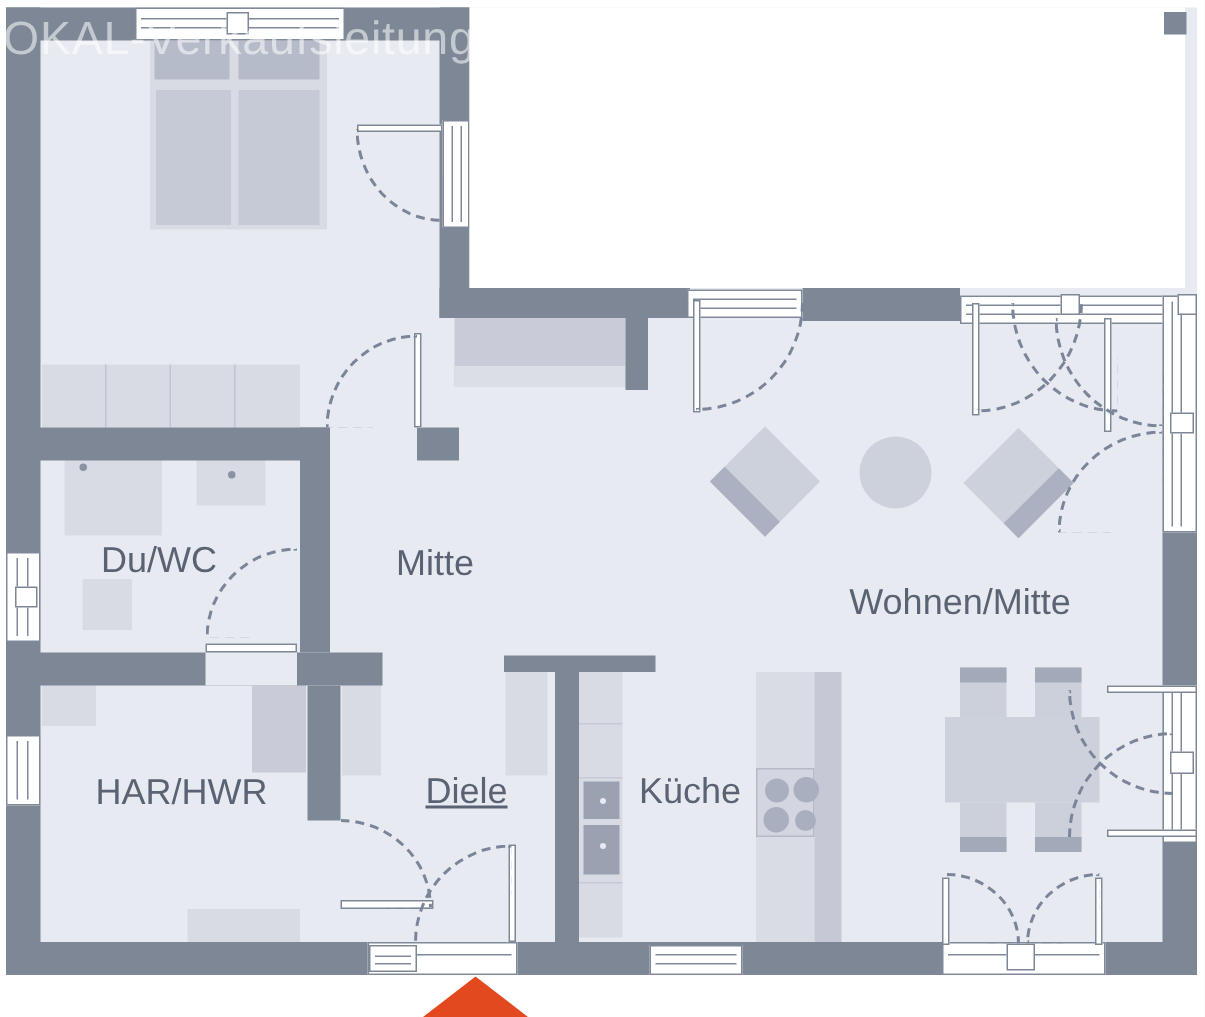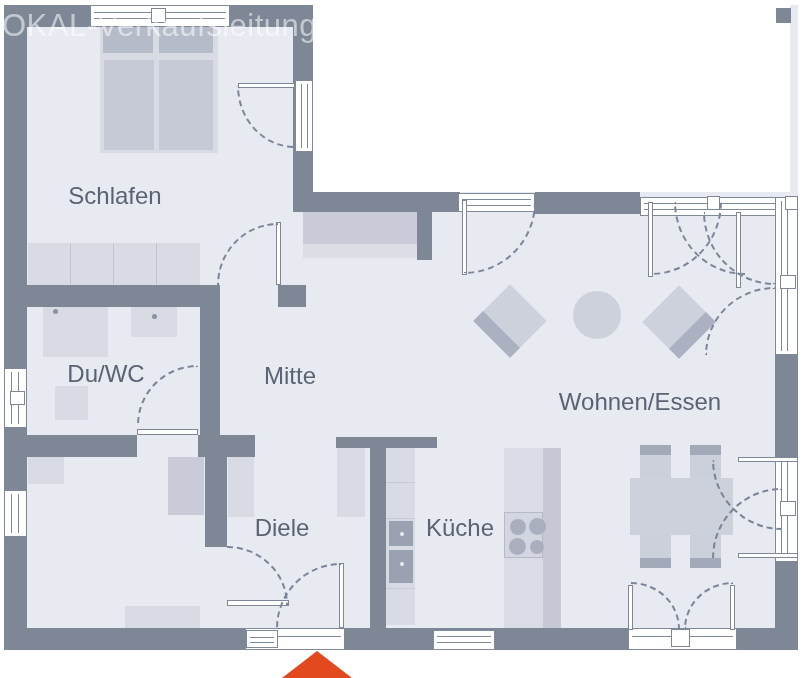--- a/index.html
+++ b/index.html
@@ -203,25 +203,25 @@
   <div class="win" style="left:775px;top:457px;width:23px;height:105px;">
     <div class="vl" style="left:5px;"></div>
       <div class="vl" style="left:11px;"></div>
   </div>
   <div class="box" style="left:780px;top:501px;width:16px;height:15px;"></div>
   <div class="leaf" style="left:738px;top:457px;width:60px;height:5px;"></div>
   <div class="leaf" style="left:738px;top:553px;width:60px;height:5px;"></div>
   <div class="arc bl" style="left:712px;top:460px;width:70px;height:70px;"></div>
   <div class="arc tl" style="left:712px;top:488px;width:70px;height:70px;"></div>
 
-  <div class="lbl" style="left:115px;top:196px;">Schlafen</div>
   <div class="lbl" style="left:106px;top:374px;">Du/WC</div>
   <div class="lbl" style="left:290px;top:376px;">Mitte</div>
-  <div class="lbl" style="left:640px;top:402px;">Wohnen/Essen</div>
-  <div class="lbl" style="left:282px;top:528px;">Diele</div>
+  <div class="lbl" style="left:640px;top:402px;">Wohnen/Mitte</div>
+  <div class="lbl" style="left:121px;top:529px;">HAR/HWR</div>
+  <div class="lbl" style="left:311px;top:528px;text-decoration:underline;">Diele</div>
   <div class="lbl" style="left:460px;top:528px;">Küche</div>
 
   <div class="abs" style="left:2px;top:8px;font-size:31px;color:rgba(255,255,255,0.55);letter-spacing:0.5px;white-space:nowrap;z-index:7;">OKAL-Verkaufsleitung Mitte/West</div>
 
   <div class="abs" style="left:313px;top:5px;width:477px;height:187px;background:#ffffff;z-index:8;"></div>
   <div class="abs" style="left:776px;top:8px;width:15px;height:15px;background:#7d8796;z-index:9;"></div>
 
   <div class="abs" style="left:282px;top:651px;width:0;height:0;border-left:35px solid transparent;border-right:35px solid transparent;border-bottom:27px solid #e2491f;z-index:9;"></div>
 
 </div>

